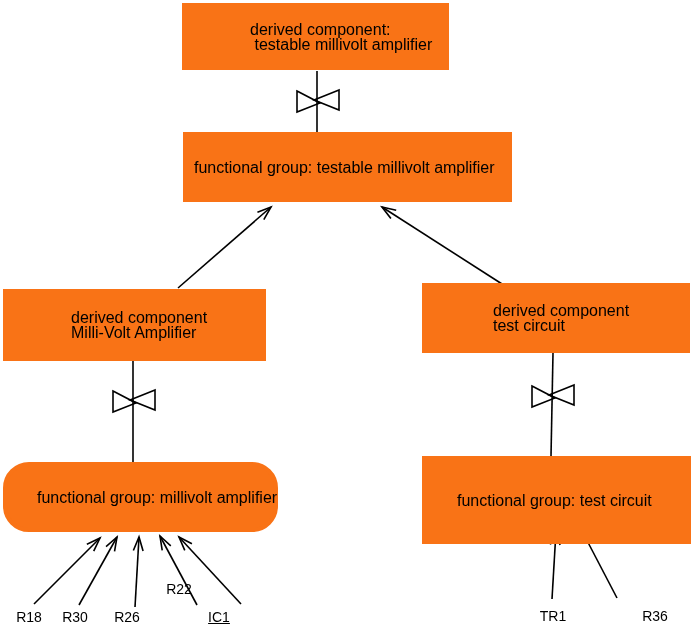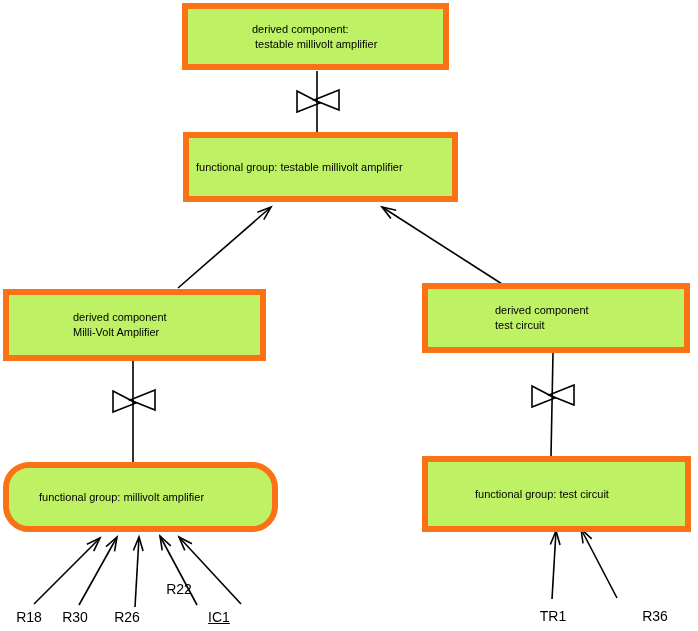--- a/index.html
+++ b/index.html
@@ -19,38 +19,38 @@
   #connector-layer {
     position: absolute;
     left: 0;
     top: 0;
     width: 698px;
     height: 631px;
   }
   .box {
     position: absolute;
     box-sizing: border-box;
-    border: 6px solid #f97316;
-    background: #bef264;
+    border: 4px solid #f97316;
+    background: #f97316;
     display: flex;
     flex-direction: column;
     justify-content: center;
-    font-size: 11px;
+    font-size: 16px;
     line-height: 15px;
   }
   .box span {
     white-space: pre;
     display: block;
   }
   #box-top-derived      { left: 182px; top: 3px;   width: 267px; height: 67px; padding-left: 64px; }
-  #box-top-functional   { left: 183px; top: 132px; width: 275px; height: 70px; padding-left: 7px;  }
+  #box-top-functional   { left: 183px; top: 132px; width: 329px; height: 70px; padding-left: 7px;  }
   #box-left-derived     { left: 3px;   top: 289px; width: 263px; height: 72px; padding-left: 64px; }
   #box-left-functional  { left: 3px;   top: 462px; width: 275px; height: 70px; padding-left: 30px; border-radius: 26px; }
   #box-right-derived    { left: 422px; top: 283px; width: 268px; height: 70px; padding-left: 67px; }
-  #box-right-functional { left: 422px; top: 456px; width: 269px; height: 76px; padding-left: 47px; }
+  #box-right-functional { left: 422px; top: 456px; width: 269px; height: 88px; padding-left: 31px; }
   .part-label {
     position: absolute;
     font-size: 14px;
     line-height: 14px;
     transform: translateX(-50%);
     white-space: nowrap;
   }
   #label-r18 { left: 29px;  top: 610px; }
   #label-r30 { left: 75px;  top: 610px; }
   #label-r26 { left: 127px; top: 610px; }

